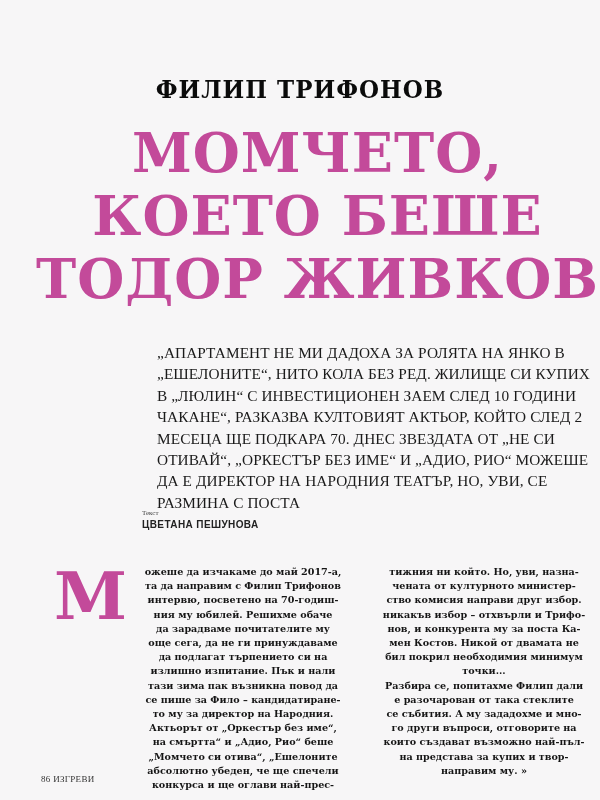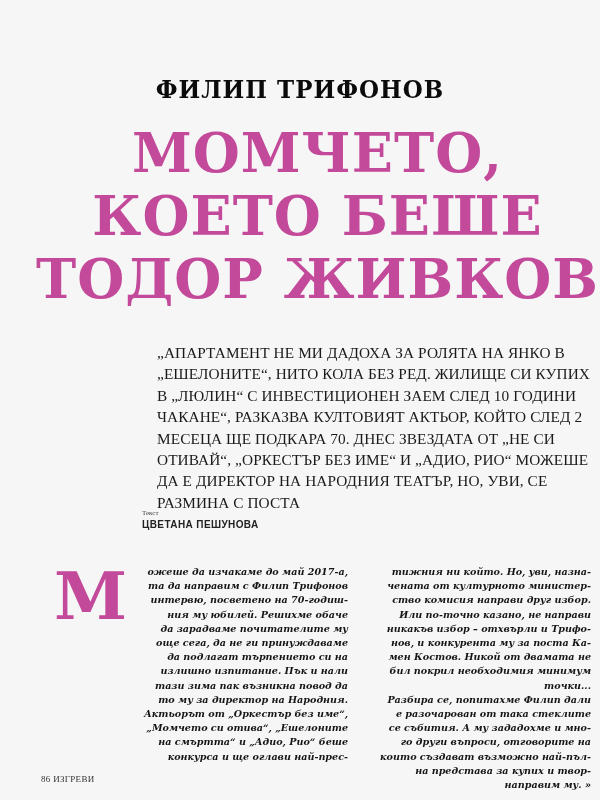--- a/index.html
+++ b/index.html
@@ -51,22 +51,21 @@
     font-family: "DejaVu Serif", serif; font-weight: bold;
     font-size: 66px; line-height: 60px;
     color: #c34a9a;
   }
 
   .col {
     position: absolute;
     font-family: "DejaVu Serif", serif; font-weight: bold;
     font-size: 9.6px; line-height: 14.2px;
     color: #151515;
-    text-align: right;
-    font-style: italic;
+    text-align: center;
   }
   .col1 { top: 565px; left: 138px; width: 210px; }
   .col2 { top: 565px; left: 377px; width: 214px; }
   .col .ln { white-space: nowrap; display: block; }
 
   .folio {
     position: absolute; top: 774px; left: 2px;
     font-family: "Liberation Serif", serif; font-size: 9px;
     color: #333; letter-spacing: 0.3px;
   }
@@ -97,32 +96,33 @@
   <div class="col col1">
     <span class="ln">ожеше да изчакаме до май 2017-а,</span>
     <span class="ln">та да направим с Филип Трифонов</span>
     <span class="ln">интервю, посветено на 70-годиш-</span>
     <span class="ln">ния му юбилей. Решихме обаче</span>
     <span class="ln">да зарадваме почитателите му</span>
     <span class="ln">още сега, да не ги принуждаваме</span>
     <span class="ln">да подлагат търпението си на</span>
     <span class="ln">излишно изпитание. Пък и нали</span>
     <span class="ln">тази зима пак възникна повод да</span>
+    <span class="ln">се пише за Фило – кандидатиране-</span>
     <span class="ln">то му за директор на Народния.</span>
     <span class="ln">Актьорът от „Оркестър без име“,</span>
+    <span class="ln">на смъртта“ и „Адио, Рио“ беше</span>
     <span class="ln">„Момчето си отива“, „Ешелоните</span>
-    <span class="ln">на смъртта“ и „Адио, Рио“ беше</span>
+    <span class="ln">абсолютно убеден, че ще спечели</span>
     <span class="ln">конкурса и ще оглави най-прес-</span>
   </div>
 
   <div class="col col2">
     <span class="ln">тижния ни който. Но, уви, назна-</span>
     <span class="ln">чената от културното минис­тер-</span>
     <span class="ln">ство комисия направи друг избор.</span>
-    <span class="ln">Или по-точно казано, не направи</span>
     <span class="ln">никакъв избор – отхвърли и Трифо-</span>
     <span class="ln">нов, и конкурента му за поста Ка-</span>
     <span class="ln">мен Костов. Никой от двамата не</span>
     <span class="ln">бил покрил необходимия минимум</span>
     <span class="ln">точки...</span>
     <span class="ln">Разбира се, попитахме Филип дали</span>
     <span class="ln">е разочарован от така стеклите</span>
     <span class="ln">се събития. А му зададохме и мно-</span>
     <span class="ln">го други въпроси, отговорите на</span>
     <span class="ln">които създават възможно най-пъл-</span>

